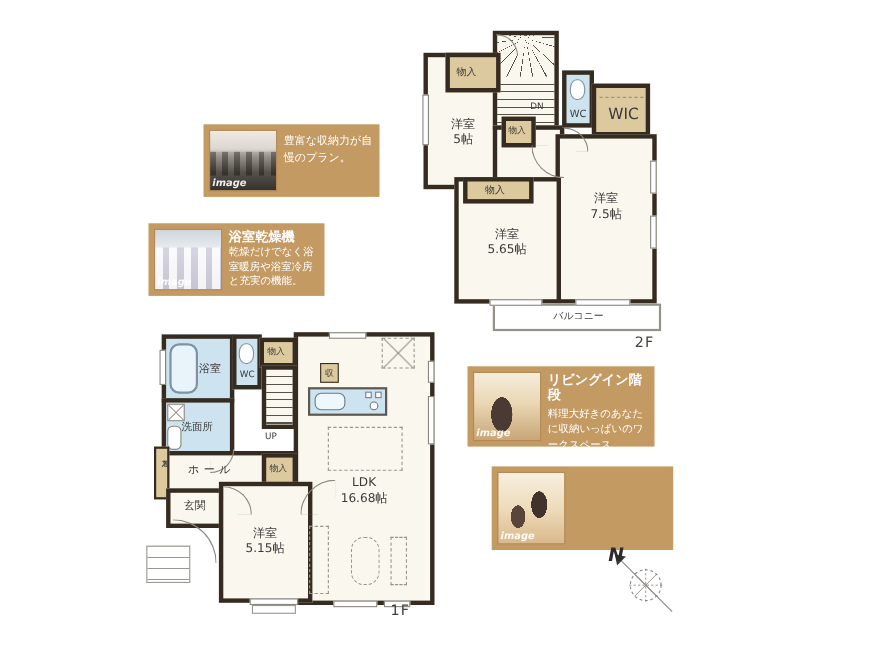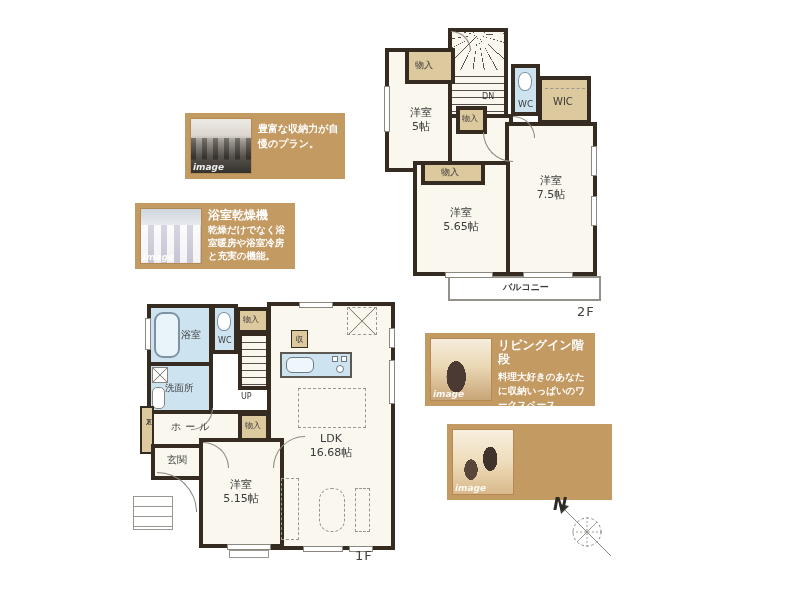--- a/index.html
+++ b/index.html
@@ -48,21 +48,21 @@
   .photo3{background:
       radial-gradient(ellipse 16px 26px at 42% 62%, #4a3a33 0 60%, rgba(0,0,0,0) 61%),
       linear-gradient(180deg,#f5eddd 0%,#ead7b4 45%,#c8a678 100%);}
   .photo4{background:
       radial-gradient(ellipse 11px 17px at 30% 62%, #5a453a 0 60%, rgba(0,0,0,0) 61%),
       radial-gradient(ellipse 12px 20px at 62% 45%, #3f332c 0 60%, rgba(0,0,0,0) 61%),
       linear-gradient(180deg,#f7efdf 0%,#eedcba 50%,#d9b98c 100%);}
   .watermark{position:absolute;left:2px;bottom:1px;color:rgba(255,255,255,.9);font-size:9px;font-style:italic;}
   .ann-text{flex:1;color:#ffffff;min-width:0;}
   .ann-title{font-weight:bold;font-size:12px;line-height:1.2;white-space:pre-line;}
-  .ann-body{font-size:10px;line-height:1.5;margin-top:3px;font-weight:bold;max-width:92px;}
+  .ann-body{font-size:10px;line-height:1.5;margin-top:3px;font-weight:normal;max-width:92px;}
 </style>
 </head>
 <body>
 
 <div class="stage">
 
   <div class="plan" style="left:385px;top:28px;width:252px;height:295px;">
     <div class="room" style="left:0px;top:20px;width:72px;height:124px;"></div>
     <div class="room stairs" style="left:63px;top:0px;width:60px;height:90px;"></div>
     <div class="room" style="left:63px;top:86px;width:65px;height:60px;"></div>
@@ -89,30 +89,30 @@
 
     <div class="rlabel" style="left:8px;top:78px;width:56px;">
       <span>洋室</span>
       <span>5帖</span>
     </div>
     <div class="slabel" style="left:30px;top:31px;">物入</div>
     <div class="slabel" style="left:77px;top:85px;font-size:8px;">物入</div>
     <div class="slabel" style="left:56px;top:138px;">物入</div>
     <div class="tinylabel" style="left:97px;top:64px;">DN</div>
     <div class="slabel" style="left:133px;top:71px;">WC</div>
-    <div class="slabel" style="left:168px;top:68px;font-size:10px;">WIC</div>
+    <div class="slabel" style="left:168px;top:68px;font-size:14px;">WIC</div>
     <div class="rlabel" style="left:136px;top:146px;width:60px;">
       <span>洋室</span>
       <span>7.5帖</span>
     </div>
     <div class="rlabel" style="left:46px;top:178px;width:60px;">
       <span>洋室</span>
       <span>5.65帖</span>
     </div>
-    <div class="slabel" style="left:118px;top:253px;font-weight:bold;">バルコニー</div>
+    <div class="slabel" style="left:118px;top:253px;">バルコニー</div>
     <div class="floorlab" style="left:192px;top:276px;">2F</div>
   </div>
 
   <div class="plan" style="left:133px;top:300px;width:266px;height:266px;">
     <div class="room" style="left:134px;top:2px;width:128px;height:248px;"></div>
     <div class="room wet" style="left:14px;top:4px;width:66px;height:62px;"></div>
     <div class="tub" style="left:21px;top:12px;width:26px;height:46px;"></div>
     <div class="room wet" style="left:78px;top:4px;width:27px;height:50px;"></div>
     <div class="toilet" style="left:84px;top:12px;width:14px;height:19px;"></div>
     <div class="room tan" style="left:103px;top:7px;width:34px;height:27px;"></div>

